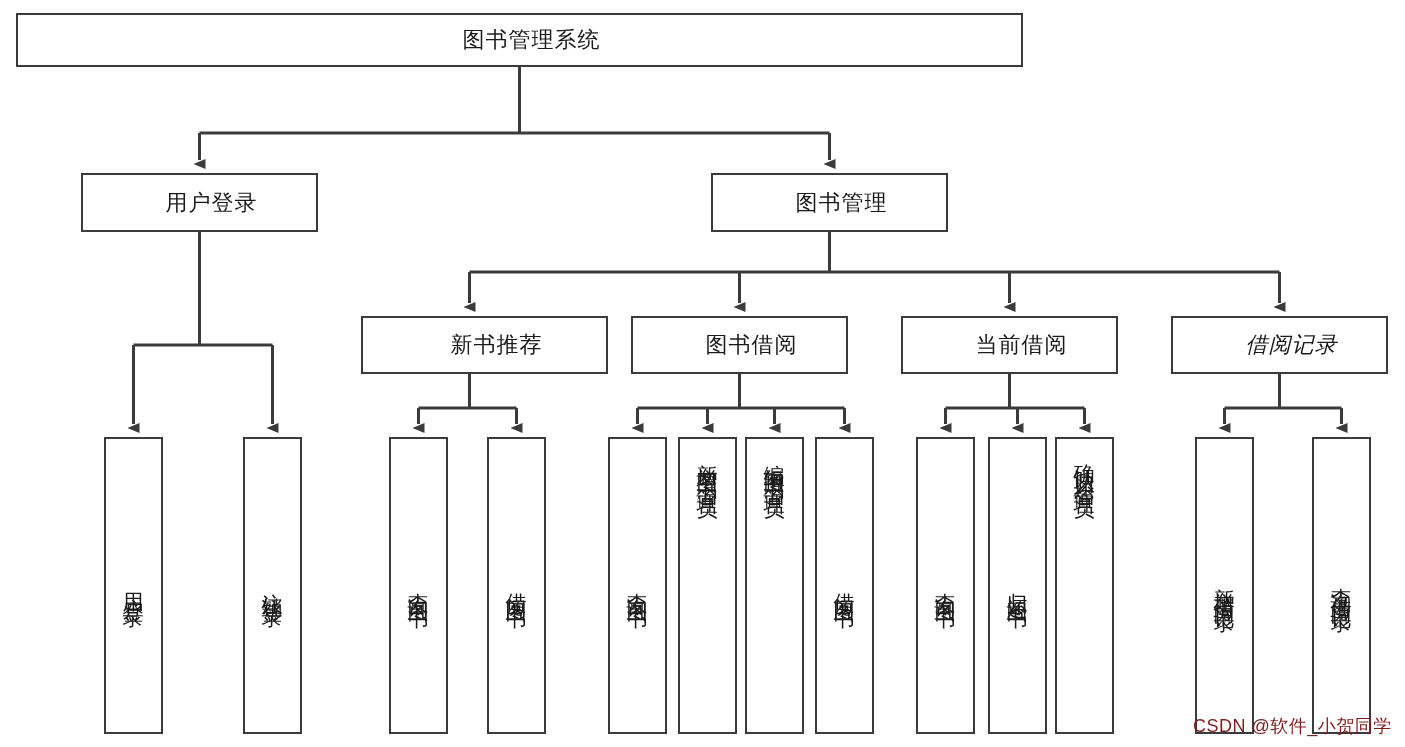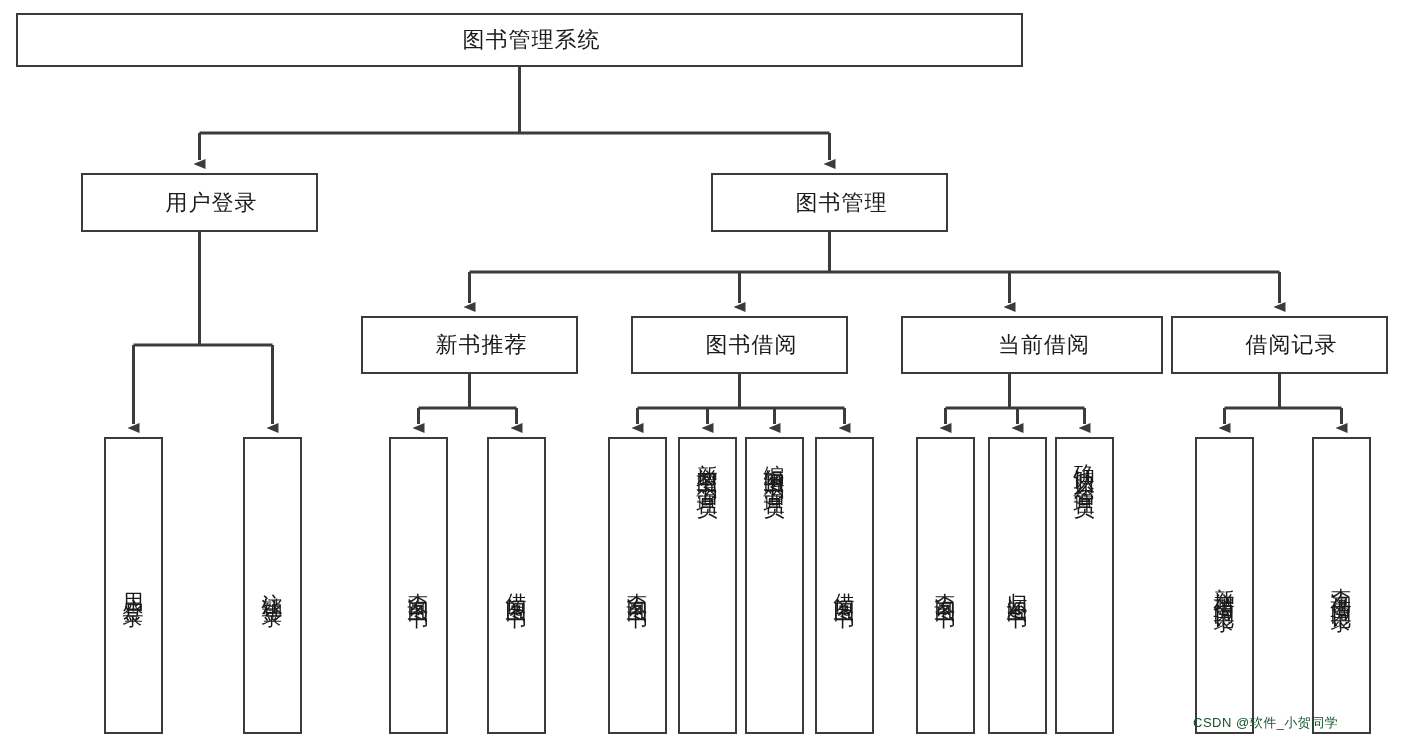--- a/index.html
+++ b/index.html
@@ -50,22 +50,22 @@
     text-orientation: upright;
     letter-spacing: 5px;
     line-height: 1;
     white-space: nowrap;
   }
   .node.vert.anchor-mid {
     align-items: center;
   }
   .watermark {
     position: absolute;
-    font-size: 13px;
-    color: #14532d;
+    font-size: 18px;
+    color: #7f1d1d;
     white-space: nowrap;
     letter-spacing: 0.5px;
   }
 </style>
 </head>
 <body>
 
 <div id="canvas">
 
   <svg id="wires" viewBox="0 0 1405 747" xmlns="http://www.w3.org/2000/svg">
@@ -122,30 +122,30 @@
     <span>图书管理系统</span>
   </div>
 
   <div class="node horiz" style="left:81px; top:173px; width:237px; height:59px;">
     <span>用户登录</span>
   </div>
   <div class="node horiz" style="left:711px; top:173px; width:237px; height:59px;align-items:center;">
     <span>图书管理</span>
   </div>
 
-  <div class="node horiz" style="left:361px; top:316px; width:217px; height:58px;justify-content:center;">
+  <div class="node horiz" style="left:361px; top:316px; width:247px; height:58px;justify-content:center;">
     <span>新书推荐</span>
   </div>
   <div class="node horiz" style="left:631px; top:316px; width:217px; height:58px;align-items:center;">
     <span>图书借阅</span>
   </div>
-  <div class="node horiz" style="left:901px; top:316px; width:262px; height:58px;">
+  <div class="node horiz" style="left:901px; top:316px; width:217px; height:58px;">
     <span>当前借阅</span>
   </div>
-  <div class="node horiz" style="left:1171px; top:316px; width:217px; height:58px;">
+  <div class="node horiz" style="left:1171px; top:316px; width:217px; height:58px;font-style:italic;">
     <span>借阅记录</span>
   </div>
 
   <div class="node vert anchor-mid" style="left:104px; top:437px; width:59px; height:297px;">
     <span class="vlabel">用户登录</span>
   </div>
   <div class="node vert anchor-mid" style="left:243px; top:437px; width:59px; height:297px;">
     <span class="vlabel">注销登录</span>
   </div>
 

